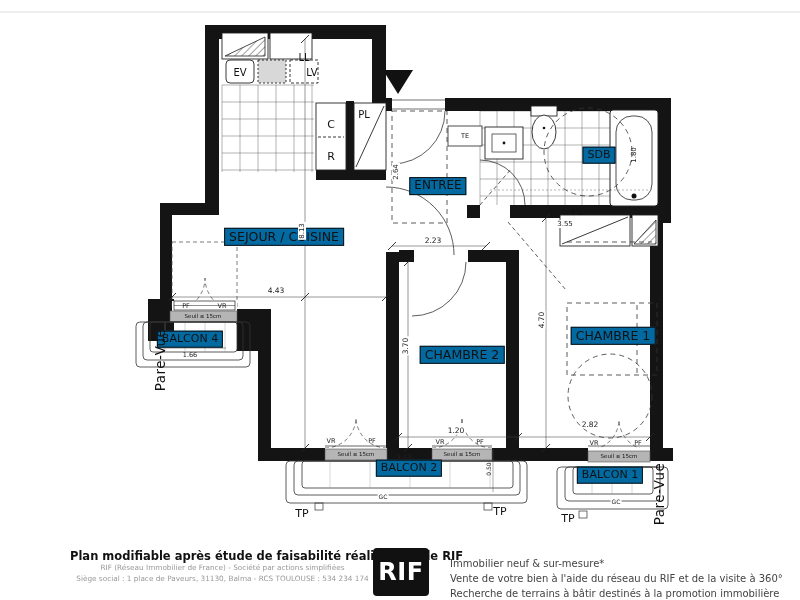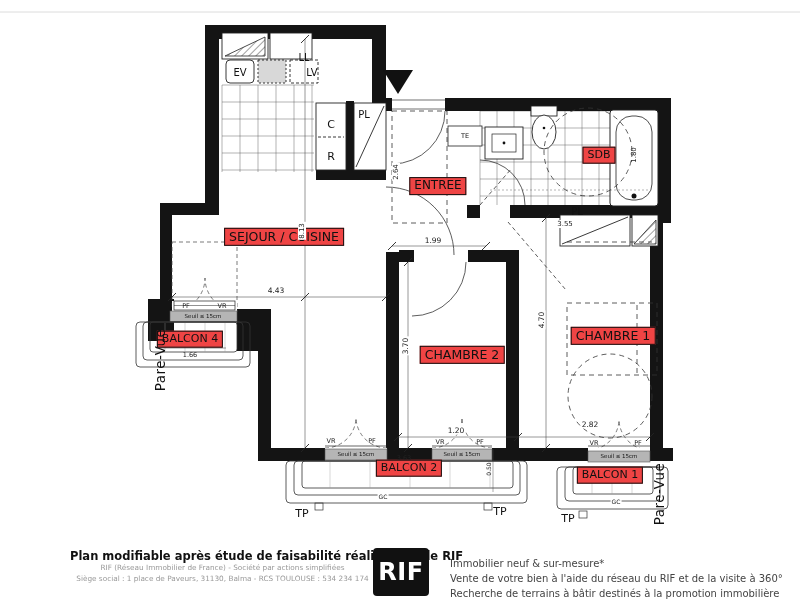--- a/index.html
+++ b/index.html
@@ -1,19 +1,19 @@
 <!DOCTYPE html>
 <html><head>
 <meta charset="utf-8">
 <style>
   html,body{margin:0;padding:0;background:#fff;}
   .stage{position:relative;width:800px;height:600px;background:#fff;overflow:hidden;
          font-family:"DejaVu Sans", sans-serif;color:#111;}
   .stage svg{position:absolute;left:0;top:0;}
-  .lbl{position:absolute;transform:translate(-50%,-50%);border:1px solid #111;background:#ef4444;
+  .lbl{position:absolute;transform:translate(-50%,-50%);border:1px solid #111;background:#0369a1;
        padding:1px 4px;font-size:12.5px;line-height:1.15;white-space:nowrap;}
   .txt{position:absolute;transform:translate(-50%,-50%);font-size:10px;white-space:nowrap;background:transparent;}
   .dim{position:absolute;transform:translate(-50%,-50%);font-size:7.5px;color:#222;background:#fff;
        padding:0 1px;white-space:nowrap;}
   .rot{transform:translate(-50%,-50%) rotate(-90deg);}
   .win{position:absolute;transform:translate(-50%,-50%);font-size:6.5px;color:#222;white-space:nowrap;}
   .seuil{position:absolute;transform:translate(-50%,-50%);font-size:5.5px;color:#111;white-space:nowrap;}
   .tp{position:absolute;transform:translate(-50%,-50%);font-size:11px;white-space:nowrap;}
   .gc{position:absolute;transform:translate(-50%,-50%);font-size:6px;background:#fff;padding:0 1px;}
   .parevue{position:absolute;transform:translate(-50%,-50%) rotate(-90deg);font-size:13.5px;
@@ -209,21 +209,21 @@
 <div class="txt" style="left:304px;top:57px;">LL</div>
 <div class="txt" style="left:331px;top:124px;font-size:11px;">C</div>
 <div class="txt" style="left:331px;top:156px;font-size:11px;">R</div>
 <div class="txt" style="left:364px;top:114px;">PL</div>
 <div class="txt" style="left:577px;top:211px;">PL</div>
 <div class="txt" style="left:465px;top:136px;font-size:6.5px;">TE</div>
 
 <div class="dim" style="left:276px;top:290px;">4.43</div>
 <div class="dim rot" style="left:302px;top:231px;font-size:7px;">8.13</div>
 <div class="dim rot" style="left:396px;top:172px;font-size:7px;">2.64</div>
-<div class="dim" style="left:433px;top:240px;">1.99</div>
+<div class="dim" style="left:433px;top:240px;">2.23</div>
 <div class="dim" style="left:565px;top:184px;font-size:7px;margin-top:40px;">3.55</div>
 <div class="dim rot" style="left:634px;top:155px;font-size:7px;background:transparent;">1.80</div>
 <div class="dim rot" style="left:405px;top:346px;">3.70</div>
 <div class="dim rot" style="left:541px;top:320px;">4.70</div>
 <div class="dim" style="left:456px;top:430px;">1.20</div>
 <div class="dim" style="left:590px;top:424px;">2.82</div>
 <div class="dim" style="left:190px;top:355px;font-size:6.5px;background:transparent;">1.66</div>
 <div class="dim" style="left:404px;top:458px;font-size:6.5px;background:transparent;">3.63</div>
 <div class="dim rot" style="left:488px;top:469px;font-size:6px;background:transparent;">0.50</div>
 

